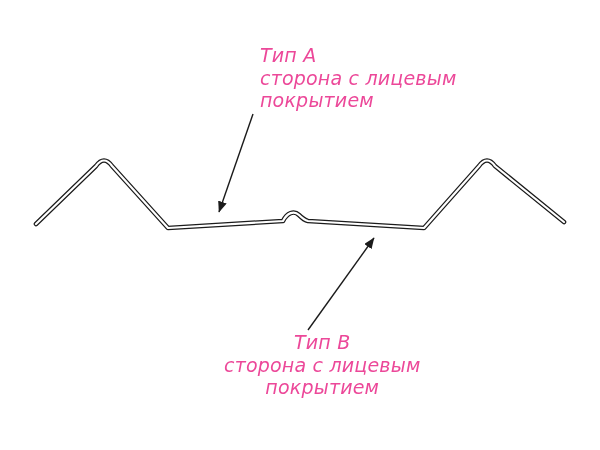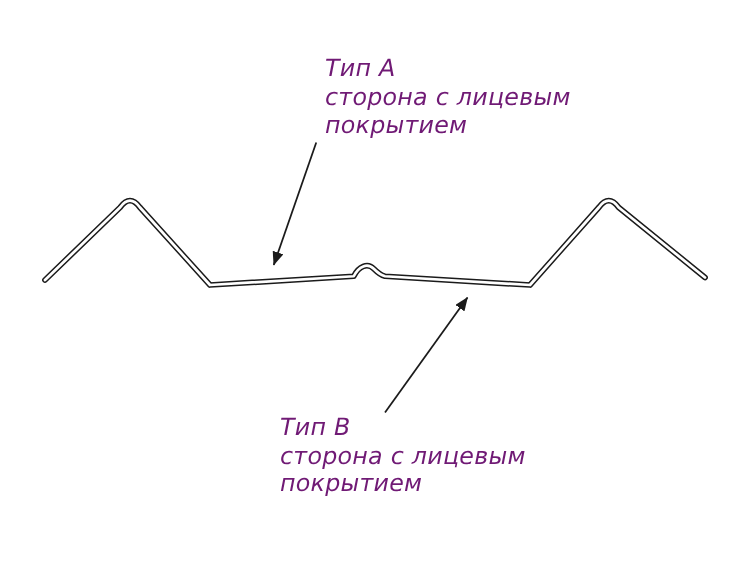--- a/index.html
+++ b/index.html
@@ -18,21 +18,21 @@
   .diagram-svg {
     position: absolute;
     left: 0;
     top: 0;
   }
   .callout {
     position: absolute;
     font-style: italic;
     font-size: 19px;
     line-height: 22px;
-    color: #701a75;
+    color: #ec4899;
     white-space: nowrap;
     letter-spacing: 0.2px;
   }
   .callout .callout-title {
     margin-bottom: 1px;
   }
   .profile-outer {
     fill: none;
     stroke: #1b1b1b;
     stroke-width: 4.6;
@@ -95,19 +95,19 @@
 
     <line x1="308" y1="330" x2="374" y2="238" class="leader" marker-end="url(#arrow)"></line>
   </svg>
 
   <div class="callout" style="left: 260px; top: 44px;">
     <div class="callout-title">Тип А</div>
     <div>сторона с лицевым</div>
     <div>покрытием</div>
   </div>
 
-  <div class="callout" style="left: 224px; top: 331px;">
+  <div class="callout" style="left: 224px; top: 331px; text-align: center;">
     <div class="callout-title">Тип В</div>
     <div>сторона с лицевым</div>
     <div>покрытием</div>
   </div>
 
 </div>
 
 </body></html>

